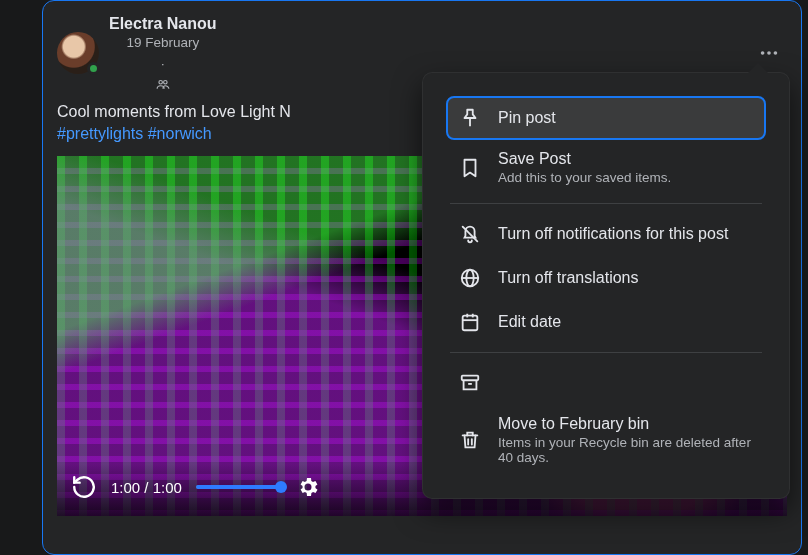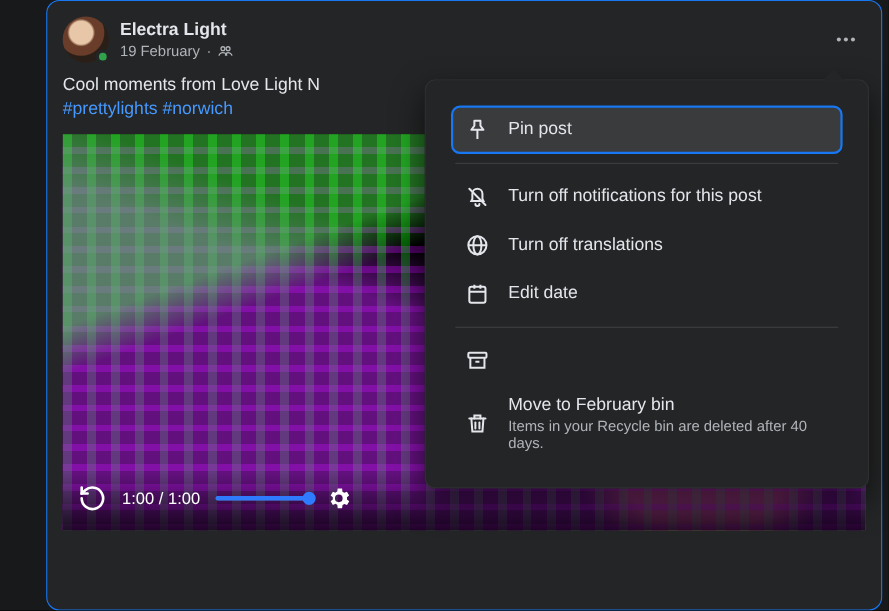--- a/index.html
+++ b/index.html
@@ -29,21 +29,21 @@
     background: radial-gradient(circle at 40% 35%, #e8c7a8 0 28%, #6a3d2a 34% 55%, #2a1f18 58% 100%);
     overflow: hidden;
   }
   .presence {
     position: absolute; right: -1px; bottom: -1px;
     width: 13px; height: 13px; border-radius: 50%;
     background: #31a24c; border: 3px solid #242526;
   }
   .name-block { margin-left: 10px; }
   .author-name { color: #e4e6eb; font-weight: 600; font-size: 16px; }
-  .meta-row { display: flex; align-items: center; gap: 6px; color: #b0b3b8; font-size: 13.5px; margin-top: 2px; }
+  .meta-row { display: flex; align-items: center; gap: 6px; color: #b0b3b8; font-size: 13.5px; margin-top: 2px; flex-direction: column; }
   .dotsep { color: #b0b3b8; }
   .more {
     margin-left: auto;
     width: 36px; height: 36px; border-radius: 50%;
     display: flex; align-items: center; justify-content: center;
     color: #b0b3b8; cursor: pointer;
   }
   .post-text { margin-top: 10px; color: #e4e6eb; font-size: 16px; line-height: 1.35; }
   .hashtag { color: #4599ff; margin-top: 32px; }
 
@@ -76,21 +76,21 @@
     height: 4px; background: #5a5d63; border-radius: 2px; position: relative;
   }
   .progress-fill { position: absolute; left:0; top:0; bottom:0; width: 100%; background: #2e7bff; border-radius: 2px; }
   .progress-thumb { position:absolute; right:-6px; top:-4px; width:12px; height:12px; border-radius:50%; background:#2e7bff; }
 
   
   .menu {
     position: absolute;
     top: 72px;
     right: 18px;
-    width: 404px;
+    width: 368px;
     background: #242526;
     border-radius: 10px;
     box-shadow: 0 12px 28px rgba(0,0,0,0.6), 0 0 0 1px rgba(255,255,255,0.05) inset;
     padding: 24px;
   }
   .menu::before {
     content:"";
     position:absolute;
     top:-9px; right:22px;
     border-left:10px solid transparent;
@@ -116,21 +116,21 @@
 </head>
 <body>
 
 <div class="card">
   <div class="header">
     <div class="avatar-wrap">
       <div class="avatar"></div>
       <div class="presence"></div>
     </div>
     <div class="name-block">
-      <div class="author-name">Electra Light</div>
+      <div class="author-name">Electra Nanou</div>
       <div class="meta-row">
         <span>19 February</span>
         <span class="dotsep">·</span>
         <span>
           <svg width="14" height="14" viewBox="0 0 24 24" fill="none" stroke="#b0b3b8" stroke-width="2">
             <circle cx="8" cy="9" r="3"></circle>
               <circle cx="16" cy="9" r="3"></circle>
             <path d="M2 20c0-3 3-5 6-5s6 2 6 5"></path>
               <path d="M12 20c0-3 2-5 4-5s6 2 6 5"></path>
           </svg>
@@ -184,20 +184,31 @@
       <svg width="22" height="22" viewBox="0 0 24 24" fill="none" stroke="#e4e6eb" stroke-width="2" stroke-linejoin="round">
         <path d="M9 3l6 0 0 5 3 4-12 0 3-4z"></path>
           <line x1="12" y1="12" x2="12" y2="21"></line>
       </svg>
     </span>
     <div class="mi-text">
         <span>Pin post</span>
       </div>
   </div>
 
+  <div class="menu-item">
+    <span class="mi-icon">
+      <svg width="22" height="22" viewBox="0 0 24 24" fill="none" stroke="#e4e6eb" stroke-width="2" stroke-linejoin="round">
+        <path d="M6 3h12v18l-6-4-6 4z"></path>
+      </svg>
+    </span>
+    <div class="mi-text">
+      <span>Save Post</span>
+      <span class="mi-sub">Add this to your saved items.</span>
+    </div>
+  </div>
 
   <div class="menu-sep"></div>
 
 
 
   <div class="menu-item">
     <span class="mi-icon">
       <svg width="22" height="22" viewBox="0 0 24 24" fill="none" stroke="#e4e6eb" stroke-width="2" stroke-linecap="round">
         <path d="M18 16H6l1-2V9a5 5 0 0 1 10 0v5z"></path>
           <path d="M10 19a2 2 0 0 0 4 0"></path>

